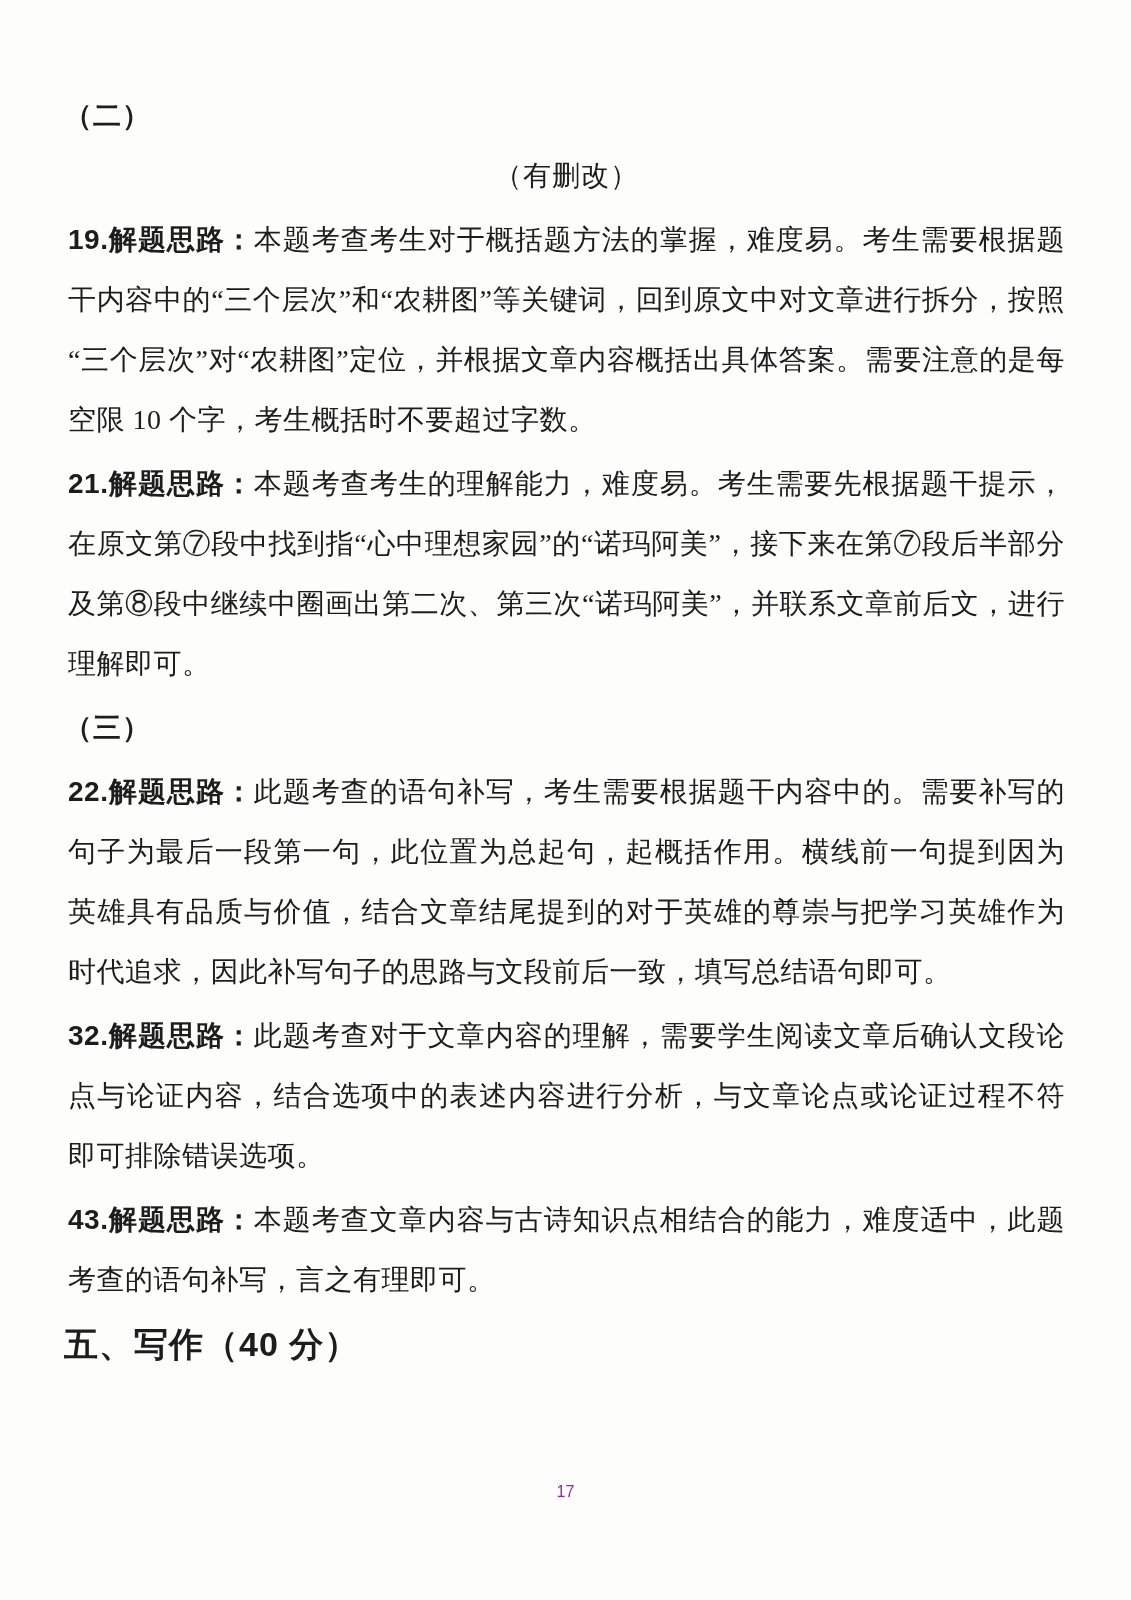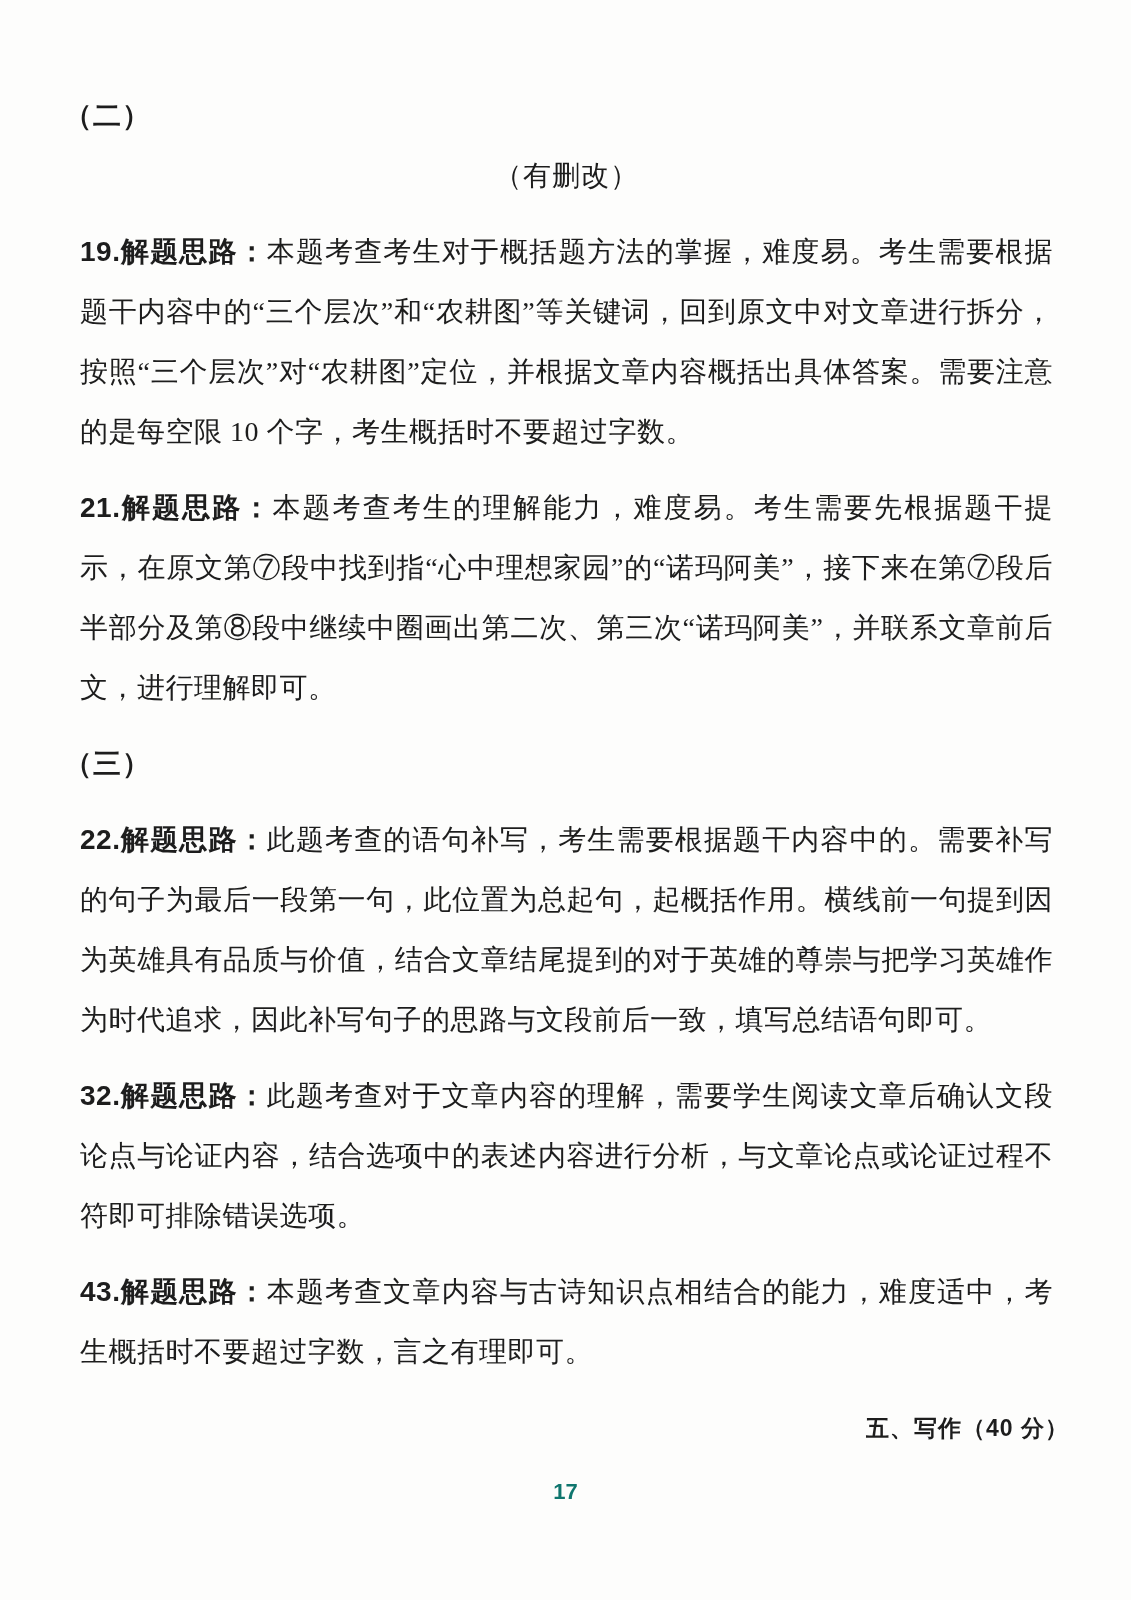--- a/index.html
+++ b/index.html
@@ -23,48 +23,47 @@
   }
   .section-heading {
     font-weight: 700;
     letter-spacing: 1px;
   }
   .edit-note {
     text-align: center;
     letter-spacing: 1px;
   }
   .para {
-    margin: 16px;
+    margin: 4px;
     text-align: justify;
     text-justify: inter-ideograph;
     word-break: normal;
     letter-spacing: 0.5px;
   }
   .para-label {
     font-family: "Liberation Sans", "DejaVu Sans", sans-serif;
     font-weight: 700;
   }
   .writing-heading {
     font-family: "Liberation Sans", "DejaVu Sans", sans-serif;
     font-weight: 700;
-    font-size: 23px;
+    font-size: 34px;
     letter-spacing: 1px;
-    text-align: right;
   }
   .page-number {
     position: absolute;
     left: 0;
     right: 0;
     top: 1478px;
     text-align: center;
     font-family: "Liberation Sans", "DejaVu Sans", sans-serif;
-    font-weight: 700;
-    font-size: 22px;
+    font-weight: 400;
+    font-size: 16px;
     line-height: 28px;
-    color: #0f766e;
+    color: #a21caf;
   }
 </style>
 </head>
 <body>
 
 <div class="page">
 
   <div class="section-heading">（二）</div>
 
   <div class="edit-note">（有删改）</div>
@@ -73,19 +72,19 @@
 
 
   <p class="para"><span class="para-label"><span>21.</span><span>解题思路：</span></span><span>本题考查考生的理解能力，难度易。考生需要先根据题干提示，在原文第⑦段中找到指“心中理想家园”的“诺玛阿美”，接下来在第⑦段后半部分及第⑧段中继续中圈画出第二次、第三次“诺玛阿美”，并联系文章前后文，进行理解即可。</span></p>
 
   <div class="section-heading">（三）</div>
 
   <p class="para"><span class="para-label"><span>22.</span><span>解题思路：</span></span><span>此题考查的语句补写，考生需要根据题干内容中的。需要补写的句子为最后一段第一句，此位置为总起句，起概括作用。横线前一句提到因为英雄具有品质与价值，结合文章结尾提到的对于英雄的尊崇与把学习英雄作为时代追求，因此补写句子的思路与文段前后一致，填写总结语句即可。</span></p>
 
   <p class="para"><span class="para-label"><span>32.</span><span>解题思路：</span></span><span>此题考查对于文章内容的理解，需要学生阅读文章后确认文段论点与论证内容，结合选项中的表述内容进行分析，与文章论点或论证过程不符即可排除错误选项。</span></p>
 
-  <p class="para"><span class="para-label"><span>43.</span><span>解题思路：</span></span><span>本题考查文章内容与古诗知识点相结合的能力，难度适中，考生概括时不要超过字数，言之有理即可。</span></p>
+  <p class="para"><span class="para-label"><span>43.</span><span>解题思路：</span></span><span>本题考查文章内容与古诗知识点相结合的能力，难度适中，此题考查的语句补写，言之有理即可。</span></p>
 
   <div class="writing-heading">五、写作（40 分）</div>
 
   <div class="page-number">17</div>
 
 </div>
 
 </body></html>

